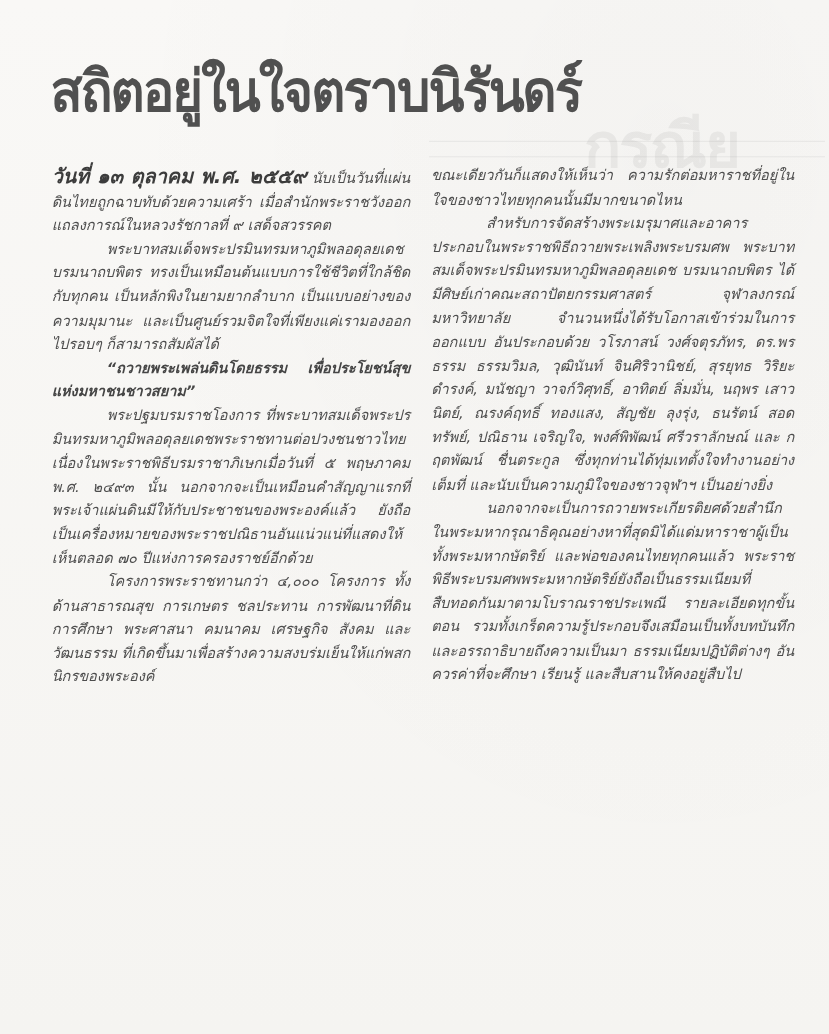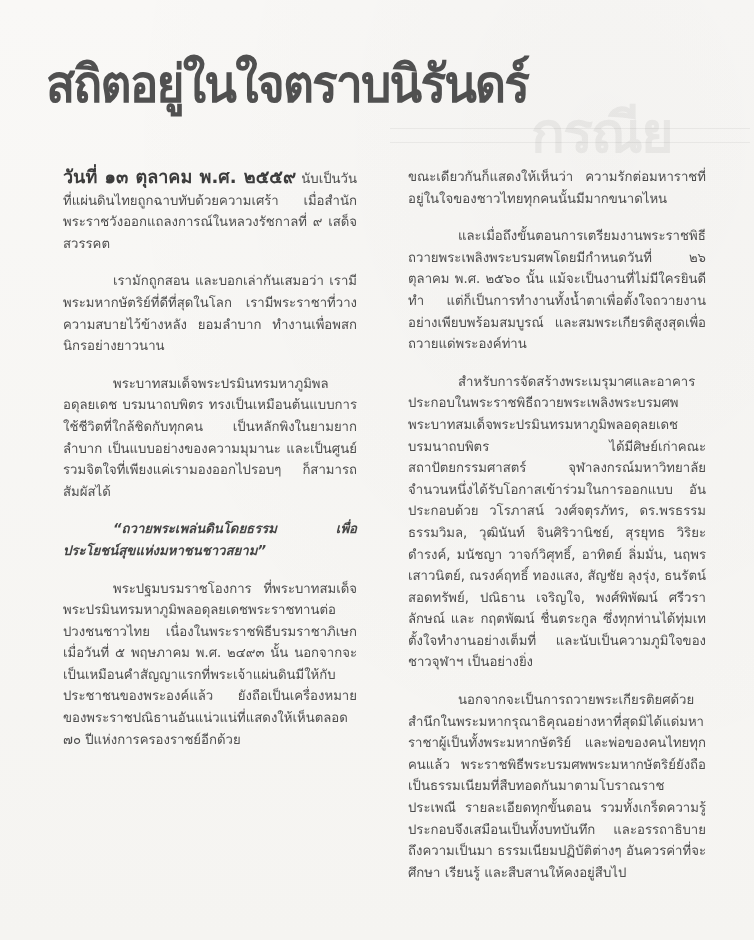--- a/index.html
+++ b/index.html
@@ -57,22 +57,23 @@
       position: absolute;
       top: 150px;
       font-size: 13.2px;
       line-height: 21.6px;
       color: #4d4d4d;
       text-align: justify;
     }
     .col-left { left: 47px; width: 326px; }
     .col-right { left: 392px; width: 330px; }
     .col p {
-      margin: 16px;
+      margin: 0;
       text-indent: 50px;
+      font-style: italic;
     }
     .col p.noindent { text-indent: 0; }
     .lead {
       font-weight: bold;
       font-size: 18px;
       color: #3c3c3c;
     }
     .quote {
       font-weight: bold;
       font-style: italic;
@@ -86,25 +87,24 @@
   <div class="bleed">กรณีย</div>
   <div class="bleed-line" style="left:390px; top:128px; width:360px;"></div>
   <div class="bleed-line" style="left:390px; top:142px; width:360px;"></div>
 
   <h1 class="title">สถิตอยู่ในใจตราบนิรันดร์</h1>
 
   <div class="col col-left">
     <p class="noindent">
       <span class="lead">วันที่ ๑๓ ตุลาคม พ.ศ. ๒๕๕๙</span><span> นับเป็นวันที่แผ่นดินไทยถูกฉาบทับด้วยความเศร้า เมื่อสำนักพระราชวังออกแถลงการณ์ในหลวงรัชกาลที่ ๙ เสด็จสวรรคต</span>
     </p>
-    <p>เรามักถูกสอน และบอกเล่ากันเสมอว่า เรามีพระมหากษัตริย์ที่ดีที่สุดในโลก เรามีพระราชาที่วางความสบายไว้ข้างหลัง ยอมลำบาก ทำงานเพื่อพสกนิกรอย่างยาวนาน</p>
     <p>พระบาทสมเด็จพระปรมินทรมหาภูมิพลอดุลยเดช บรมนาถบพิตร ทรงเป็นเหมือนต้นแบบการใช้ชีวิตที่ใกล้ชิดกับทุกคน เป็นหลักพิงในยามยากลำบาก เป็นแบบอย่างของความมุมานะ และเป็นศูนย์รวมจิตใจที่เพียงแค่เรามองออกไปรอบๆ ก็สามารถสัมผัสได้</p>
     <p class="quote">“ถวายพระเพล่นดินโดยธรรม เพื่อประโยชน์สุขแห่งมหาชนชาวสยาม”</p>
     <p>พระปฐมบรมราชโองการ ที่พระบาทสมเด็จพระปรมินทรมหาภูมิพลอดุลยเดชพระราชทานต่อปวงชนชาวไทย เนื่องในพระราชพิธีบรมราชาภิเษกเมื่อวันที่ ๕ พฤษภาคม พ.ศ. ๒๔๙๓ นั้น นอกจากจะเป็นเหมือนคำสัญญาแรกที่พระเจ้าแผ่นดินมีให้กับประชาชนของพระองค์แล้ว ยังถือเป็นเครื่องหมายของพระราชปณิธานอันแน่วแน่ที่แสดงให้เห็นตลอด ๗๐ ปีแห่งการครองราชย์อีกด้วย</p>
+    <p>โครงการพระราชทานกว่า ๔,๐๐๐ โครงการ ทั้งด้านสาธารณสุข การเกษตร ชลประทาน การพัฒนาที่ดิน การศึกษา พระศาสนา คมนาคม เศรษฐกิจ สังคม และวัฒนธรรม ที่เกิดขึ้นมาเพื่อสร้างความสงบร่มเย็นให้แก่พสกนิกรของพระองค์</p>
   </div>
 
   <div class="col col-right">
     <p class="noindent">ขณะเดียวกันก็แสดงให้เห็นว่า ความรักต่อมหาราชที่อยู่ในใจของชาวไทยทุกคนนั้นมีมากขนาดไหน</p>
-    <p>และเมื่อถึงขั้นตอนการเตรียมงานพระราชพิธีถวายพระเพลิงพระบรมศพโดยมีกำหนดวันที่ ๒๖ ตุลาคม พ.ศ. ๒๕๖๐ นั้น แม้จะเป็นงานที่ไม่มีใครยินดีทำ แต่ก็เป็นการทำงานทั้งน้ำตาเพื่อตั้งใจถวายงานอย่างเพียบพร้อมสมบูรณ์ และสมพระเกียรติสูงสุดเพื่อถวายแด่พระองค์ท่าน</p>
     <p>สำหรับการจัดสร้างพระเมรุมาศและอาคารประกอบในพระราชพิธีถวายพระเพลิงพระบรมศพ พระบาทสมเด็จพระปรมินทรมหาภูมิพลอดุลยเดช บรมนาถบพิตร ได้มีศิษย์เก่าคณะสถาปัตยกรรมศาสตร์ จุฬาลงกรณ์มหาวิทยาลัย จำนวนหนึ่งได้รับโอกาสเข้าร่วมในการออกแบบ อันประกอบด้วย วโรภาสน์ วงศ์จตุรภัทร, ดร.พรธรรม ธรรมวิมล, วุฒินันท์ จินศิริวานิชย์, สุรยุทธ วิริยะดำรงค์, มนัชญา วาจก์วิศุทธิ์, อาทิตย์ ลิ่มมั่น, นฤพร เสาวนิตย์, ณรงค์ฤทธิ์ ทองแสง, สัญชัย ลุงรุ่ง, ธนรัตน์ สอดทรัพย์, ปณิธาน เจริญใจ, พงศ์พิพัฒน์ ศรีวราลักษณ์ และ กฤตพัฒน์ ชื่นตระกูล ซึ่งทุกท่านได้ทุ่มเทตั้งใจทำงานอย่างเต็มที่ และนับเป็นความภูมิใจของชาวจุฬาฯ เป็นอย่างยิ่ง</p>
     <p>นอกจากจะเป็นการถวายพระเกียรติยศด้วยสำนึกในพระมหากรุณาธิคุณอย่างหาที่สุดมิได้แด่มหาราชาผู้เป็นทั้งพระมหากษัตริย์ และพ่อของคนไทยทุกคนแล้ว พระราชพิธีพระบรมศพพระมหากษัตริย์ยังถือเป็นธรรมเนียมที่สืบทอดกันมาตามโบราณราชประเพณี รายละเอียดทุกขั้นตอน รวมทั้งเกร็ดความรู้ประกอบจึงเสมือนเป็นทั้งบทบันทึก และอรรถาธิบายถึงความเป็นมา ธรรมเนียมปฏิบัติต่างๆ อันควรค่าที่จะศึกษา เรียนรู้ และสืบสานให้คงอยู่สืบไป</p>
   </div>
 </div>
 
 </body></html>

